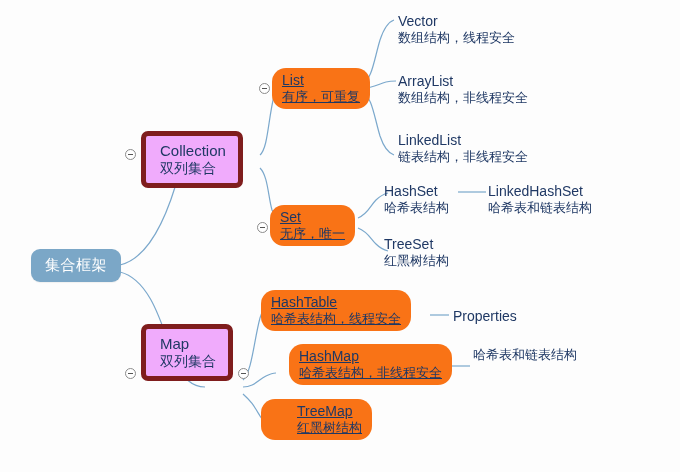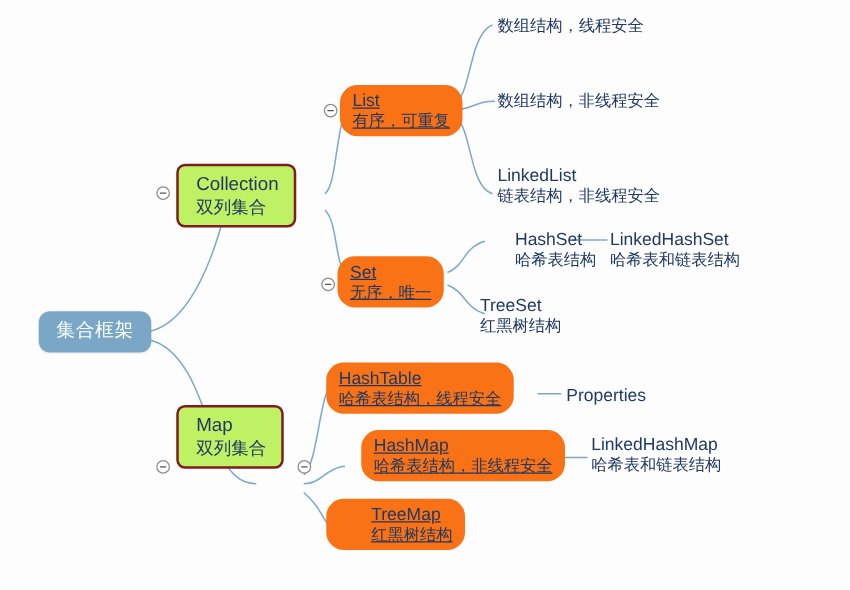--- a/index.html
+++ b/index.html
@@ -38,22 +38,22 @@
     background: #7ba7c7;
     border-radius: 9px;
     color: #ffffff;
     padding: 7px 14px 8px 14px;
     font-size: 15px;
     letter-spacing: 0.5px;
     box-shadow: 0 1px 1px rgba(0,0,0,0.05);
   }
   
   .lvl1 {
-    background: #bef264;
-    border: 2px solid #7f1d1d;
+    background: #f0abfc;
+    border: 5px solid #7f1d1d;
     border-radius: 7px;
     color: #1f3864;
     padding: 6px 12px 7px 14px;
     font-size: 15px;
   }
   .lvl1 .line1 { font-size: 15px; }
   .lvl1 .line2 { font-size: 14px; }
   
   .lvl2 {
     background: #f97316;
@@ -157,33 +157,35 @@
   </div>
   <div class="toggle" style="left:259px; top:83px;"></div>
 
   <div class="node lvl2" style="left:270px; top:205px;">
     <span class="line1">Set</span>
     <span class="line2">无序，唯一</span>
   </div>
   <div class="toggle" style="left:257px; top:222px;"></div>
 
   <div class="node leaf" style="left:396px; top:10px;">
+    <span class="line1">Vector</span>
     <span class="line2">数组结构，线程安全</span>
   </div>
 
   <div class="node leaf" style="left:396px; top:70px;">
+    <span class="line1">ArrayList</span>
     <span class="line2">数组结构，非线程安全</span>
   </div>
 
   <div class="node leaf" style="left:396px; top:129px;">
     <span class="line1">LinkedList</span>
     <span class="line2">链表结构，非线程安全</span>
   </div>
 
-  <div class="node leaf" style="left:382px; top:180px;margin-left:28px;">
+  <div class="node leaf" style="left:382px; top:180px;">
     <span class="line1">HashSet</span>
     <span class="line2">哈希表结构</span>
   </div>
 
   <div class="node leaf" style="left:486px; top:180px;">
     <span class="line1">LinkedHashSet</span>
     <span class="line2">哈希表和链表结构</span>
   </div>
 
   <div class="node leaf" style="left:382px; top:233px;">
@@ -199,21 +201,20 @@
   <div class="node leaf single" style="left:451px; top:305px;text-align:right;">
     <span class="line1">Properties</span>
   </div>
 
   <div class="node lvl2" style="left:261px; top:344px;margin-left:28px;">
     <span class="line1">HashMap</span>
     <span class="line2">哈希表结构，非线程安全</span>
   </div>
 
   <div class="node leaf" style="left:471px; top:344px;">
-    <span class="line1">LinkedHashMap</span>
     <span class="line2">哈希表和链表结构</span>
   </div>
 
   <div class="node lvl2" style="left:261px; top:399px;padding-left:36px;">
     <span class="line1">TreeMap</span>
     <span class="line2">红黑树结构</span>
   </div>
 
 </div>
 

